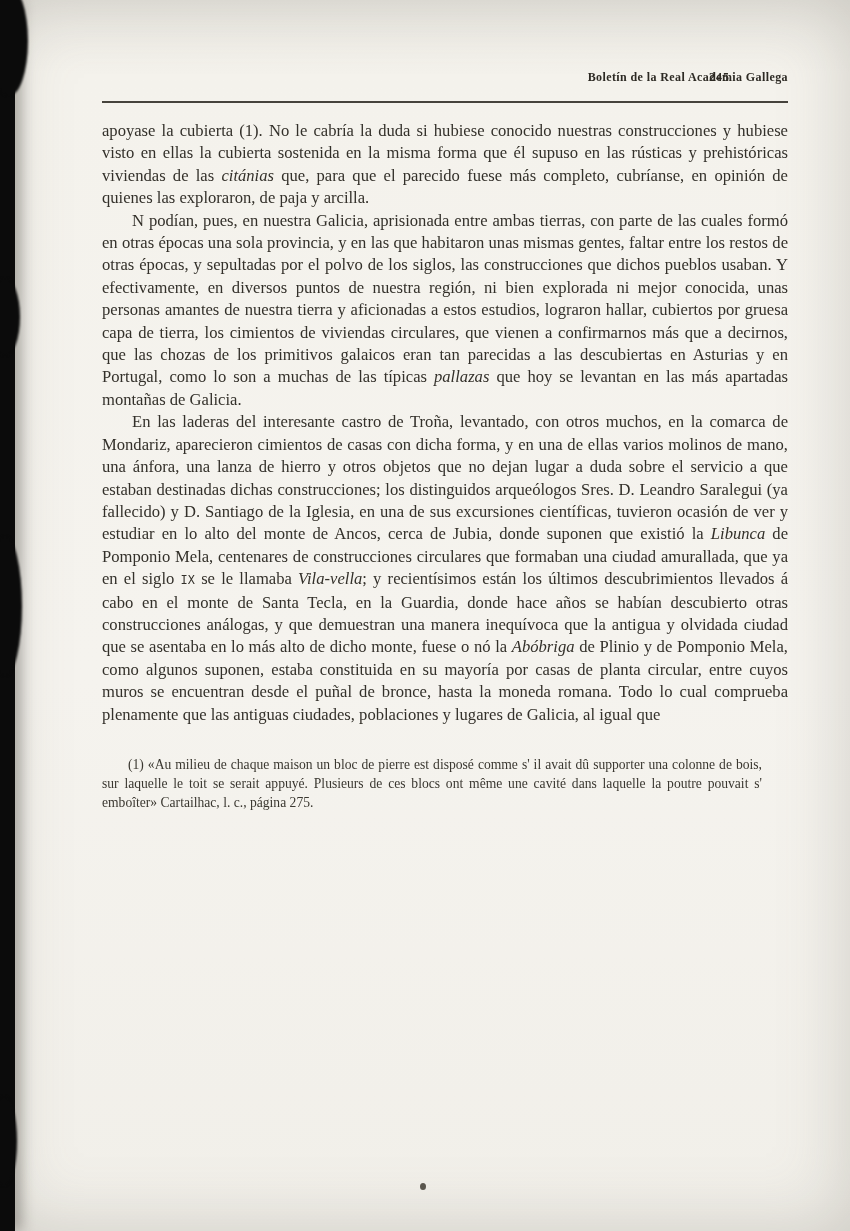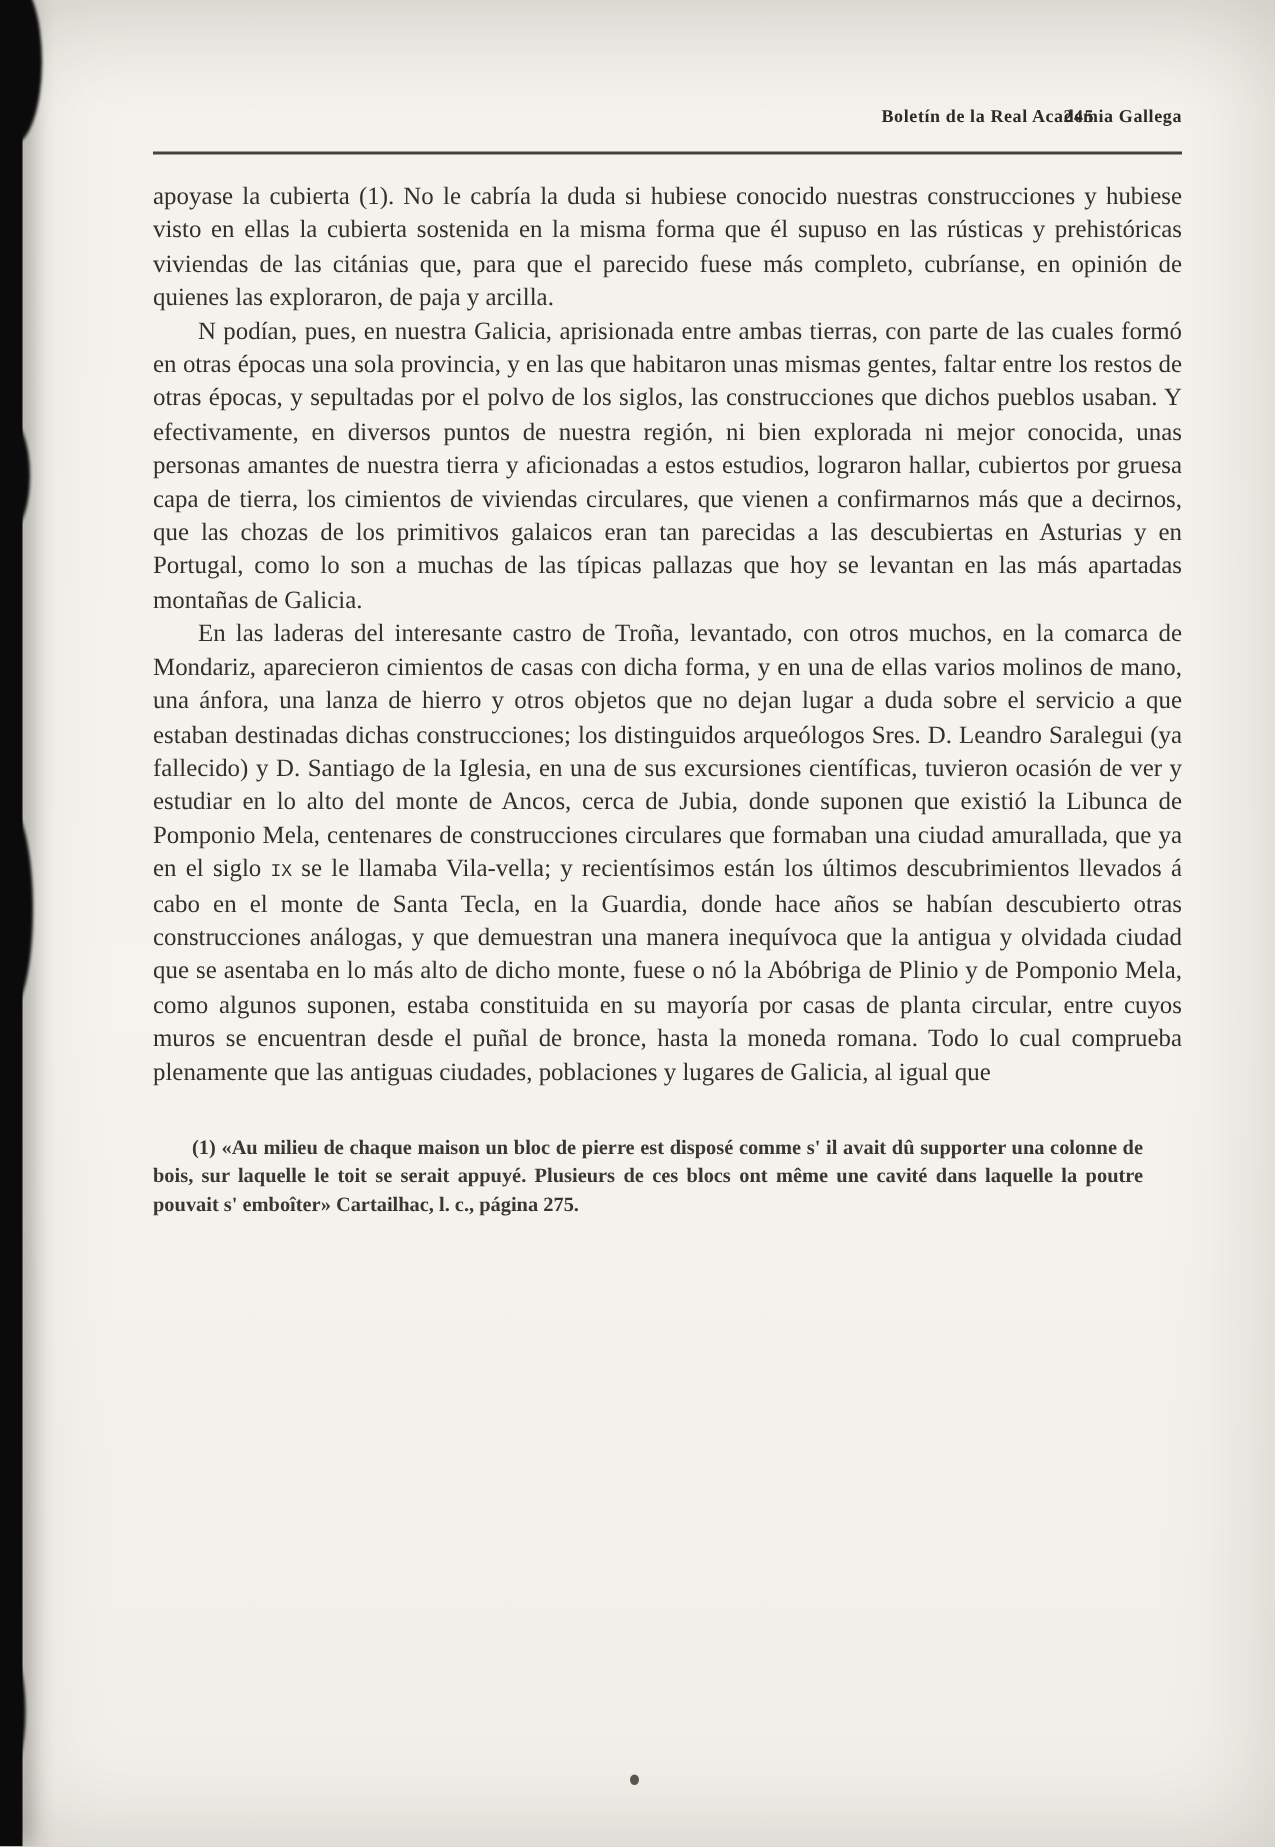--- a/index.html
+++ b/index.html
@@ -78,31 +78,30 @@
 
   .body-text {
     margin-top: 17px;
     font-size: 16.6px;
     line-height: 22.4px;
     text-align: justify;
     color: #33302a;
   }
   .para { margin: 0; }
   .para.indent { text-indent: 30px; }
-  .it { }
+  .it { font-style: italic; }
   .sc { font-variant: small-caps; font-family: Liberation Mono, monospace; }
 
   .footnote {
     margin-top: 30px;
     font-size: 13.6px;
     line-height: 18.8px;
     text-align: justify;
     color: #3a3730;
     width: 660px;
-    font-weight: bold;
   }
   .footnote .para { text-indent: 26px; }
 </style>
 </head>
 <body>
 
 <div class="page">
   <div class="scan-vignette"></div>
 
   <div class="binding-strip"></div>

